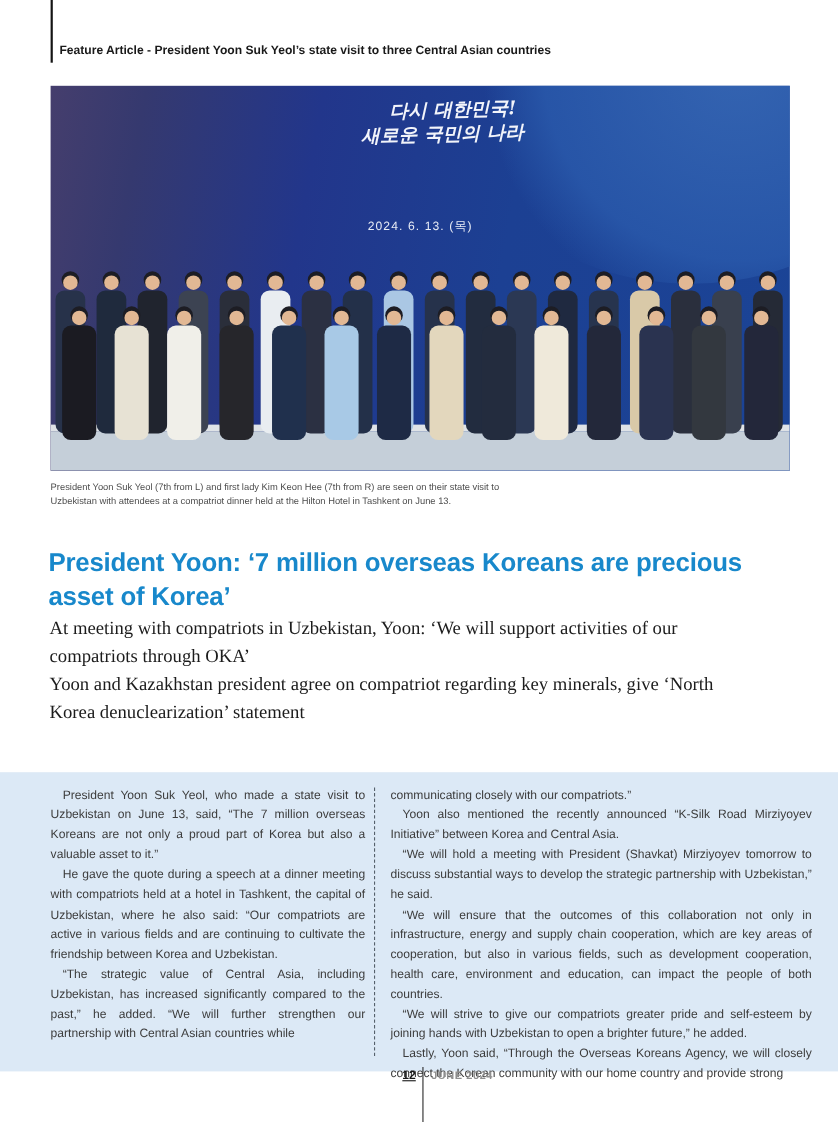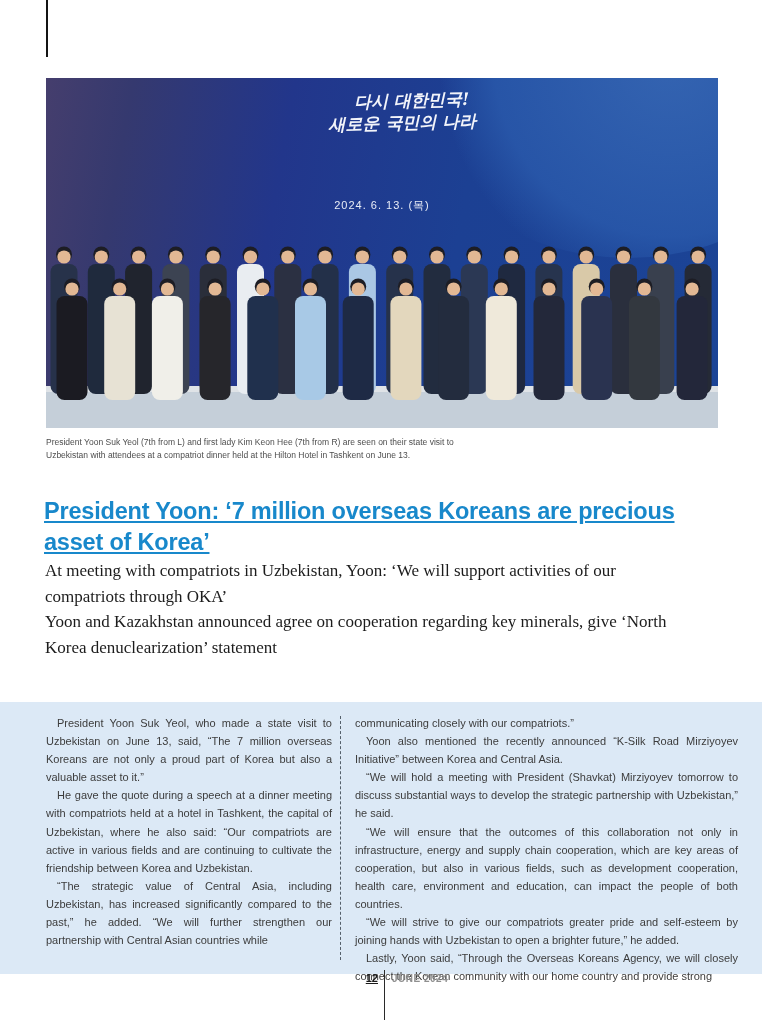--- a/index.html
+++ b/index.html
@@ -24,21 +24,21 @@
                 font-size:26px;font-weight:bold;letter-spacing:2px;}
   .banner-date{position:absolute;left:0;right:0;top:120px;text-align:center;color:#e8ecf6;
                font-size:11px;letter-spacing:1px;}
   .figures{position:absolute;left:0;bottom:0;width:672px;height:210px;}
 
   
   .caption{position:absolute;left:46px;top:436px;width:600px;font-size:8.5px;line-height:12.5px;color:#4d4d4d;}
 
   
   .headline{position:absolute;left:44px;top:496px;width:662px;font-size:23.5px;line-height:31px;
-            font-weight:bold;color:#1888cb;letter-spacing:-0.2px;text-decoration:underline;}
+            font-weight:bold;color:#1888cb;letter-spacing:-0.2px;}
   .deck{position:absolute;left:45px;top:558px;width:648px;font-family:"Liberation Serif",serif;
         font-size:17px;line-height:25.5px;color:#1c1c1c;}
 
   
   .panel{position:absolute;left:0;top:702px;width:762px;height:272px;background:#dce9f6;}
   .col-left{position:absolute;left:46px;top:12px;width:286px;}
   .col-right{position:absolute;left:355px;top:12px;width:383px;}
   .col-divider{position:absolute;left:340px;top:14px;height:244px;width:0;border-left:1px dashed #55606b;}
   .body-par{margin:0;font-size:11px;line-height:18.1px;color:#3c3c3c;text-align:justify;text-indent:11px;}
   .body-par.flush{text-indent:0;}
@@ -49,20 +49,21 @@
   .footer-rule{position:absolute;left:384px;top:970px;width:1px;height:50px;background:#2a2a2a;}
   .footer-issue{position:absolute;left:392px;top:973px;font-size:10px;font-weight:bold;
                 color:#8f8f8f;letter-spacing:0.5px;}
 </style>
 </head>
 <body>
 
 <div class="page">
 
   <div class="header-rule"></div>
+  <div class="header-label">Feature Article - President Yoon Suk Yeol’s state visit to three Central Asian countries</div>
 
   <div class="photo">
     <div class="photo-glow"></div>
     <div class="calli">
       <div class="l1">다시 대한민국!</div>
       <div class="l2">새로운 국민의 나라</div>
     </div>
     <div class="banner-date">2024. 6. 13. (목)</div>
     <svg class="figures" viewBox="0 0 672 210" xmlns="http://www.w3.org/2000/svg">
         <rect x="0" y="168" width="672" height="6" fill="#dfe3e7"></rect>
@@ -232,21 +233,21 @@
 
   <div class="caption">
     <div>President Yoon Suk Yeol (7th from L) and first lady Kim Keon Hee (7th from R) are seen on their state visit to</div>
     <div>Uzbekistan with attendees at a compatriot dinner held at the Hilton Hotel in Tashkent on June 13.</div>
   </div>
 
   <div class="headline">President Yoon: ‘7 million overseas Koreans are precious asset of Korea’</div>
 
   <div class="deck">
     <div>At meeting with compatriots in Uzbekistan, Yoon: ‘We will support activities of our compatriots through OKA’</div>
-    <div>Yoon and Kazakhstan announced agree on cooperation regarding key minerals, give ‘North Korea denuclearization’ statement</div>
+    <div>Yoon and Kazakhstan president agree on compatriot regarding key minerals, give ‘North Korea denuclearization’ statement</div>
   </div>
 
   <div class="panel">
     <div class="col-left">
         <p class="body-par">President Yoon Suk Yeol, who made a state visit to Uzbekistan on June 13, said, “The 7 million overseas Koreans are not only a proud part of Korea but also a valuable asset to it.”</p>
         <p class="body-par">He gave the quote during a speech at a dinner meeting with compatriots held at a hotel in Tashkent, the capital of Uzbekistan, where he also said: “Our compatriots are active in various fields and are continuing to cultivate the friendship between Korea and Uzbekistan.</p>
         <p class="body-par">“The strategic value of Central Asia, including Uzbekistan, has increased significantly compared to the past,” he added. “We will further strengthen our partnership with Central Asian countries while</p>
       </div>
     <div class="col-divider"></div>
     <div class="col-right">

